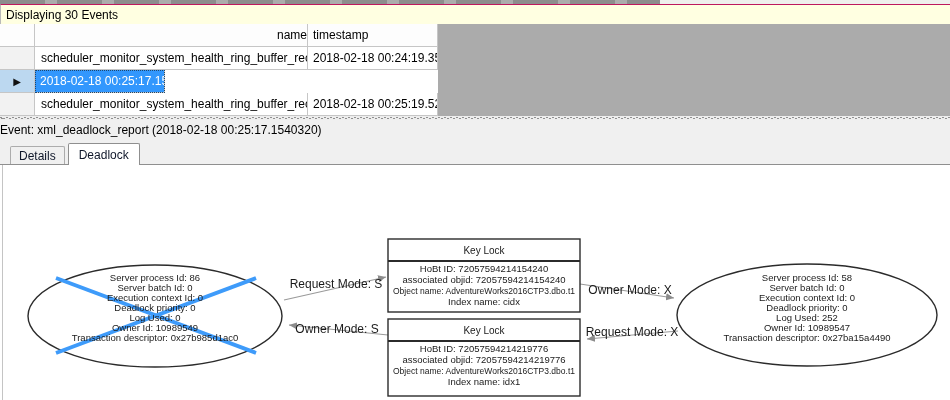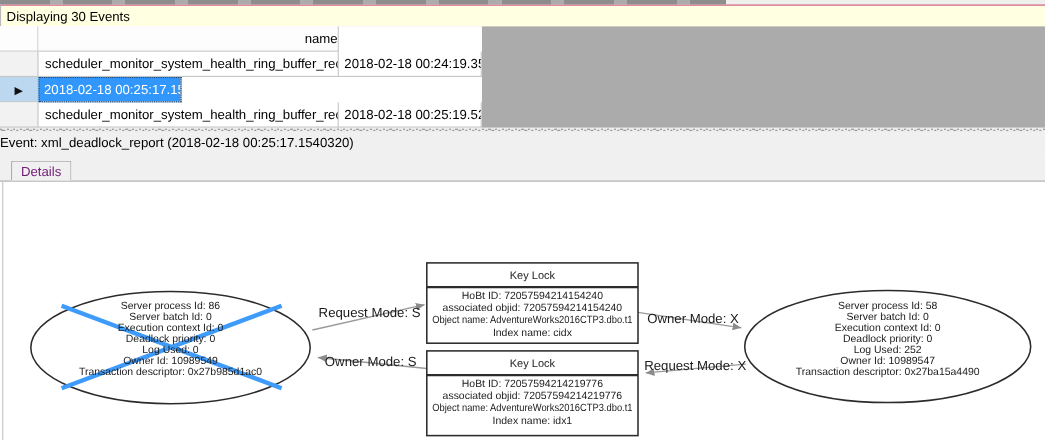--- a/index.html
+++ b/index.html
@@ -56,21 +56,21 @@
   .event-bar { height:21px; background:#F0F0F0; font-size:12px; line-height:21px; padding-left:0; }
 
   
   .tabs {
     height:23px; background:#F0F0F0; display:flex; align-items:flex-end;
     padding-left:10px; gap:3px; position:relative; z-index:2;
   }
   .tab {
     font-size:12px; padding:0 8px; height:18px; line-height:18px;
     background:#F0F0F0; border:1px solid #ACACAC; border-bottom:none;
-    border-radius:2px 2px 0 0; color:#701a75;
+    border-radius:2px 2px 0 0; color:#0f172a;
   }
   .tab.active {
     background:#fff; height:22px; line-height:22px; border-color:#8F8F8F;
     margin-bottom:-1px; padding:0 10px;
   }
 
   
   .content { height:236px; background:#fff; border-top:1px solid #8F8F8F; position:relative; }
   .content .left-line { position:absolute; left:2px; top:0; bottom:0; width:1px; background:#C4C4C4; }
   svg text { fill:#1a1a1a; font-family:"Liberation Sans","DejaVu Sans",sans-serif; }
@@ -87,20 +87,21 @@
 </div>
 
 <div class="info-bar">Displaying 30 Events</div>
 
 <div class="grid-area">
   <div class="grid-table">
     <div class="grid-row hdr">
       <div class="cell sel"></div>
       <div class="row-data">
         <div class="cell c-name">name</div>
+        <div class="cell c-ts">timestamp</div>
       </div>
     </div>
     <div class="grid-row">
       <div class="cell sel"></div>
       <div class="row-data">
         <div class="cell c-name">scheduler_monitor_system_health_ring_buffer_recorded</div>
         <div class="cell c-ts">2018-02-18 00:24:19.3516078</div>
       </div>
     </div>
     <div class="grid-row row-selected">
@@ -120,20 +121,21 @@
     </div>
   </div>
 </div>
 
 <div class="splitter"></div>
 
 <div class="event-bar">Event: xml_deadlock_report (2018-02-18 00:25:17.1540320)</div>
 
 <div class="tabs">
   <div class="tab">Details</div>
+  <div class="tab active">Deadlock</div>
 </div>
 
 <div class="content">
   <div class="left-line"></div>
 
   <svg width="950" height="235" viewBox="0 0 950 235">
     <defs>
       <marker id="arr" markerWidth="9" markerHeight="8" refX="8" refY="3.5" orient="auto" markerUnits="userSpaceOnUse">
         <path d="M0,0 L8,3.5 L0,7 Z" fill="#8C8C8C"></path>
       </marker>

